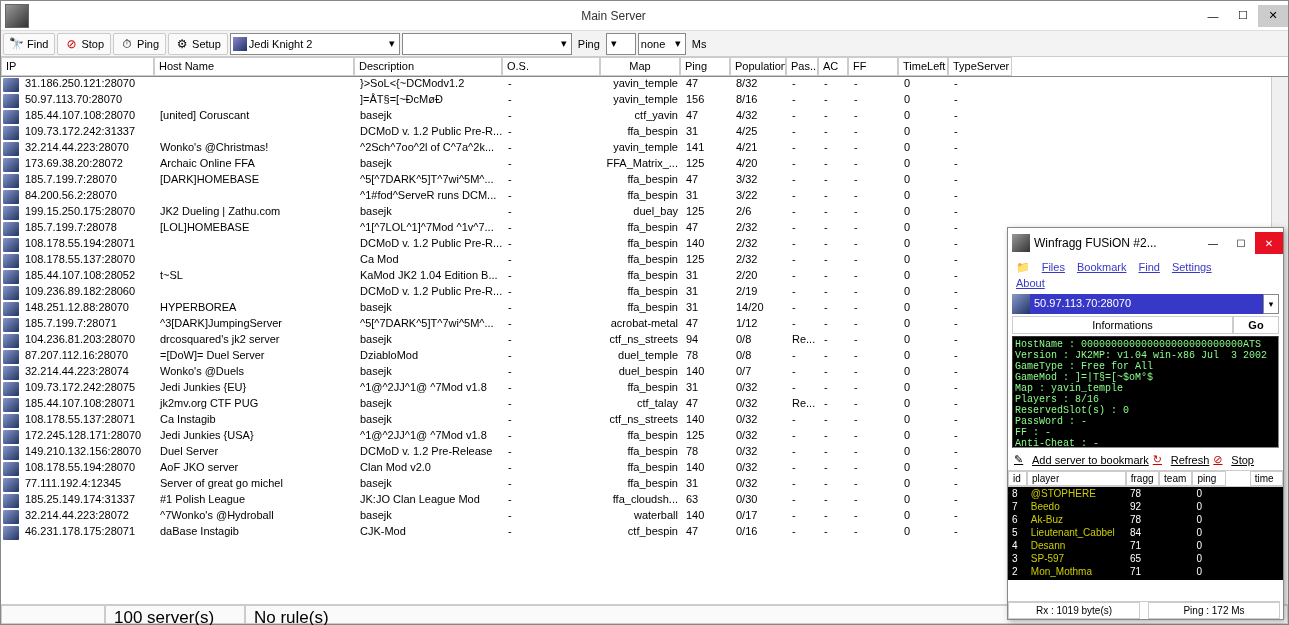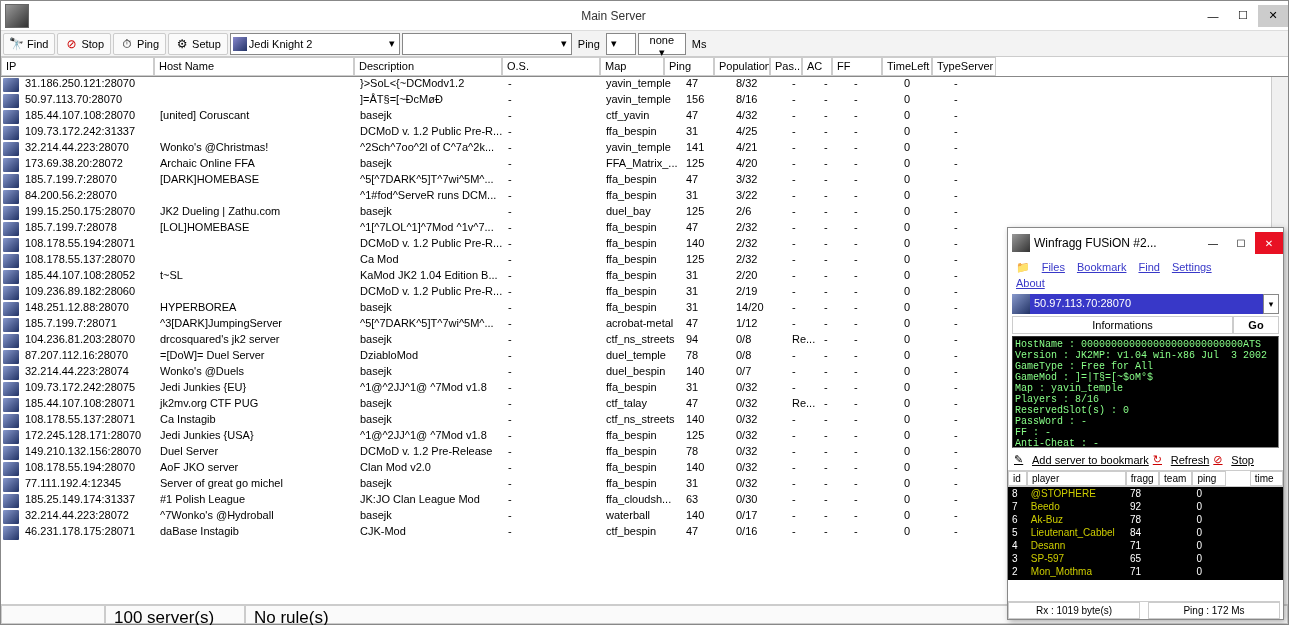--- a/index.html
+++ b/index.html
@@ -20,30 +20,30 @@
 .tbtn .ti { width: 14px; height: 14px; display: inline-flex; align-items: center; justify-content: center; font-size: 12px; }
 .toolbar select, .toolbar .combo { height: 22px; font-size: 11px; border: 1px solid #888; background: #fff; }
 .combo { display: flex; align-items: center; padding: 0 2px; }
 .combo .carr { width:10px; text-align:center; }
 .toolbar .lbl { font-size: 11px; padding: 0 4px; }
 
 
 .grid { position: relative; }
 .ghead { display: flex; height: 20px; background: #fff; border-bottom: 1px solid #888; }
 .ghead div { border: 1px solid #ccc; border-top: 1px solid #ccc; font-size: 11px; padding: 2px 4px; overflow: hidden; white-space: nowrap; background:#fff; }
-.c-ip{width:153px;} .c-host{width:200px;} .c-desc{width:148px;} .c-os{width:98px;} .c-map{width:64px;}
+.c-ip{width:153px;} .c-host{width:200px;} .c-desc{width:148px;} .c-os{width:98px;} .c-map{width:80px;text-align:center;}
 .c-ping{width:50px;} .c-pop{width:56px;} .c-pass{width:32px;} .c-ac{width:30px;} .c-ff{width:50px;}
 .c-time{width:50px;} .c-type{width:64px;}
 
 
 .gbody { height: 522px; overflow: hidden; }
 .row { display: flex; height: 16px; font-size: 11px; white-space: nowrap; }
 .row div { padding: 0 4px; overflow: hidden; white-space: nowrap; }
 .row .ri { width: 16px; height: 14px; background: linear-gradient(135deg,#8899cc,#223366); margin: 1px 2px 0 2px; flex-shrink:0; border-radius:1px; }
-.r-ip{width:135px;} .r-host{width:200px;} .r-desc{width:148px;} .r-os{width:98px;} .r-map{width:80px;}
+.r-ip{width:135px;} .r-host{width:200px;} .r-desc{width:148px;} .r-os{width:98px;} .r-map{width:80px;text-align:right;}
 .r-ping{width:50px;} .r-pop{width:56px;} .r-pass{width:32px;} .r-ac{width:30px;} .r-ff{width:50px;}
 .r-time{width:50px;} .r-type{width:64px;}
 
 
 .statusbar { position: absolute; bottom: 0; left: 0; right: 0; height: 20px; display: flex; border-top: 1px solid #ccc; background: #fafafa; font-size: 17px; }
 .statusbar div { border: 1px solid #ccc; padding: 2px 8px; }
 
 
 .win2 { position: absolute; right: 5px; top: 227px; width: 277px; height: 393px; background: #fff; border: 1px solid #888; box-shadow: 2px 2px 6px rgba(0,0,0,0.3); z-index: 10; }
 .win2 .tb2 { height: 30px; display: flex; align-items: center; background:#fff; }
@@ -114,21 +114,21 @@
         <span class="carr">▾</span>
       </div>
     <div class="combo" style="width:170px;">
         <span style="flex:1"></span>
         <span class="carr">▾</span>
       </div>
     <span class="lbl">Ping</span>
     <div class="combo" style="width:30px;">
         <span class="carr">▾</span>
       </div>
-    <div class="combo" style="width:48px;flex-direction:column;">
+    <div class="combo" style="width:48px;">
         <span style="flex:1">none</span>
         <span class="carr">▾</span>
       </div>
     <span class="lbl">Ms</span>
   </div>
 
   <div class="grid">
     <div class="ghead">
       <div class="c-ip">IP</div>
       <div class="c-host">Host Name</div>

